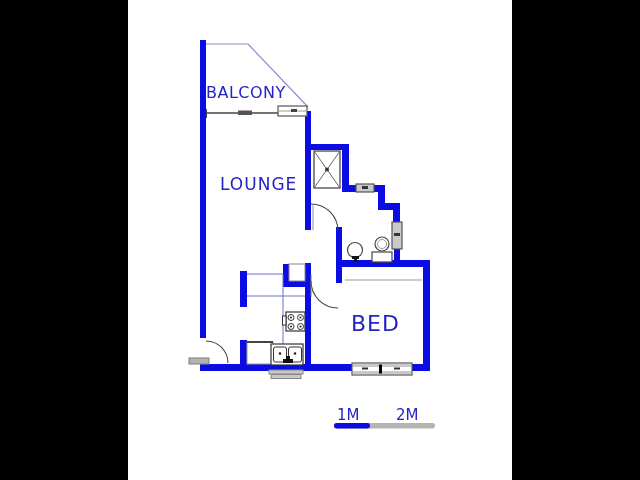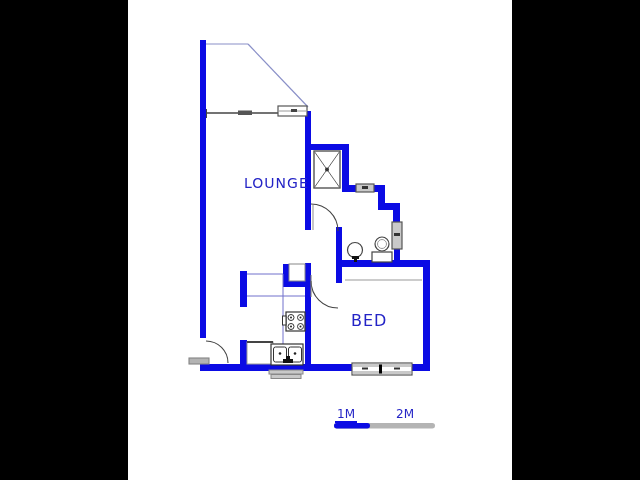--- a/index.html
+++ b/index.html
@@ -10,25 +10,25 @@
   }
   .letterbox{position:absolute;top:0;width:128px;height:480px;background:var(--letterbox,#000);}
   .letterbox.left{left:0;}
   .letterbox.right{right:0;}
   .plan-svg{position:absolute;left:0;top:0;}
   .room-label{
     position:absolute;color:var(--room-label,#2424c6);
     white-space:nowrap;line-height:1;letter-spacing:1px;
   }
   .lbl-balcony{left:206px;top:85px;font-size:16px;letter-spacing:0.5px;}
-  .lbl-lounge{left:220px;top:176px;font-size:14px;margin-left:24px;}
-  .lbl-bed{left:351px;top:313px;font-size:16px;}
+  .lbl-lounge{left:220px;top:176px;font-size:17px;}
+  .lbl-bed{left:351px;top:313px;font-size:22px;}
   .scale-label{
     position:absolute;color:var(--room-label,#2424c6);
-    font-size:12px;line-height:1;white-space:nowrap;
+    font-size:15px;line-height:1;white-space:nowrap;
   }
   .lbl-1m{left:335px;top:408px;border-bottom:2px solid var(--wall,#0b0be4);padding:0 2px 1px 2px;}
   .lbl-2m{left:396px;top:408px;}
 </style>
 </head>
 <body>
 
 <div class="stage">
 
   <div class="letterbox left"></div>
@@ -159,19 +159,20 @@
         <rect x="271" y="374.5" width="30" height="4" fill="var(--window-fill,#c9c9c9)"></rect>
       </g>
     </g>
 
     <g>
       <rect x="334" y="423" width="101" height="5.5" rx="2.75" fill="var(--scale-gray,#b4b4b4)"></rect>
       <rect x="334" y="423" width="36" height="5.5" rx="2.75" fill="var(--wall,#0b0be4)"></rect>
     </g>
   </svg>
 
+  <div class="room-label lbl-balcony">BALCONY</div>
   <div class="room-label lbl-lounge">LOUNGE</div>
   <div class="room-label lbl-bed">BED</div>
 
   <div class="scale-label lbl-1m">1M</div>
   <div class="scale-label lbl-2m">2M</div>
 
 </div>
 
 </body></html>

